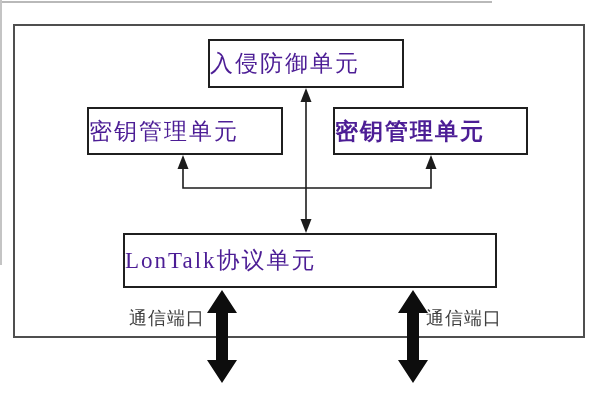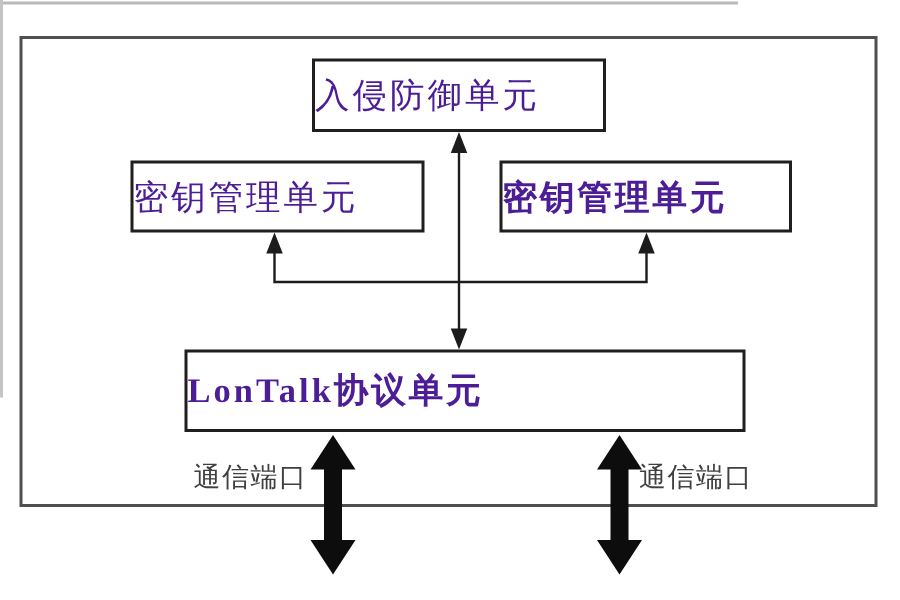--- a/index.html
+++ b/index.html
@@ -20,21 +20,21 @@
   }
   .unit-box {
     position:absolute; box-sizing:border-box; background:#ffffff;
     border:2px solid var(--box_border,#1f1f1f);
     display:flex; align-items:center; justify-content:flex-start;
     font-size:23px; letter-spacing:2px; color:#4c1d95; white-space:nowrap;
   }
   .box-intrusion { left:208px; top:39px;  width:196px; height:49px; }
   .box-update    { left:87px;  top:107px; width:196px; height:48px; }
   .box-key       { left:333px; top:107px; width:195px; height:48px;font-weight:bold; }
-  .box-lontalk   { left:123px; top:233px; width:374px; height:55px;font-weight:bold; }
+  .box-lontalk   { left:123px; top:233px; width:374px; height:55px; }
 
   .port-label {
     position:absolute; top:306px; font-size:18px; letter-spacing:1px; color:#404040; white-space:nowrap;
   }
   .port-label.left  { left:129px; }
   .port-label.right { left:426px; }
 
   svg.wires { position:absolute; left:0; top:0; pointer-events:none; }
   .thin-line  { stroke:var(--line,#1c1c1c); stroke-width:1.6; fill:none; }
   .arrow-head { fill:var(--line,#1c1c1c); stroke:none; }

